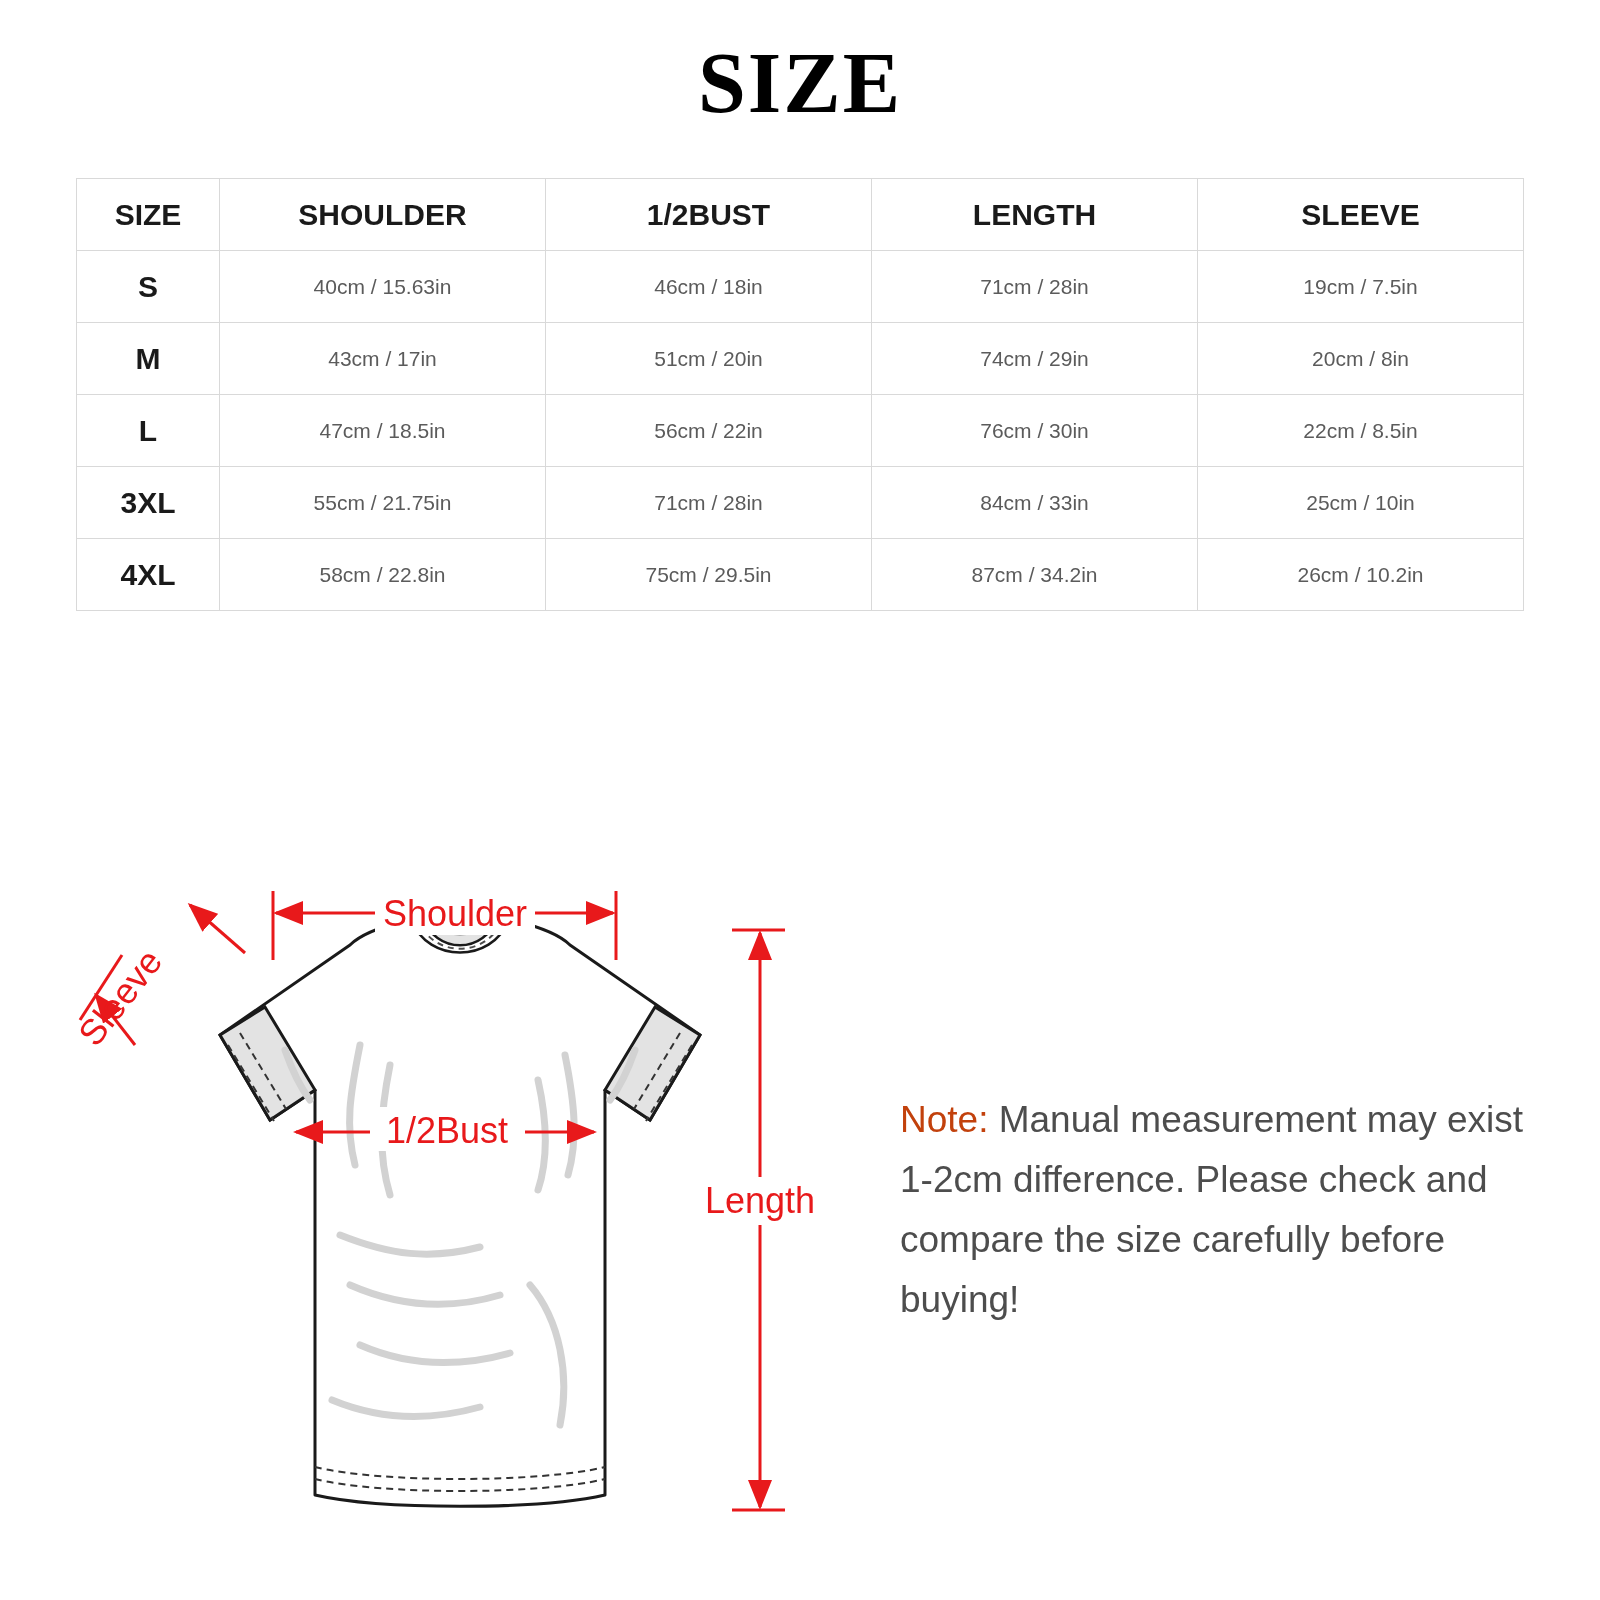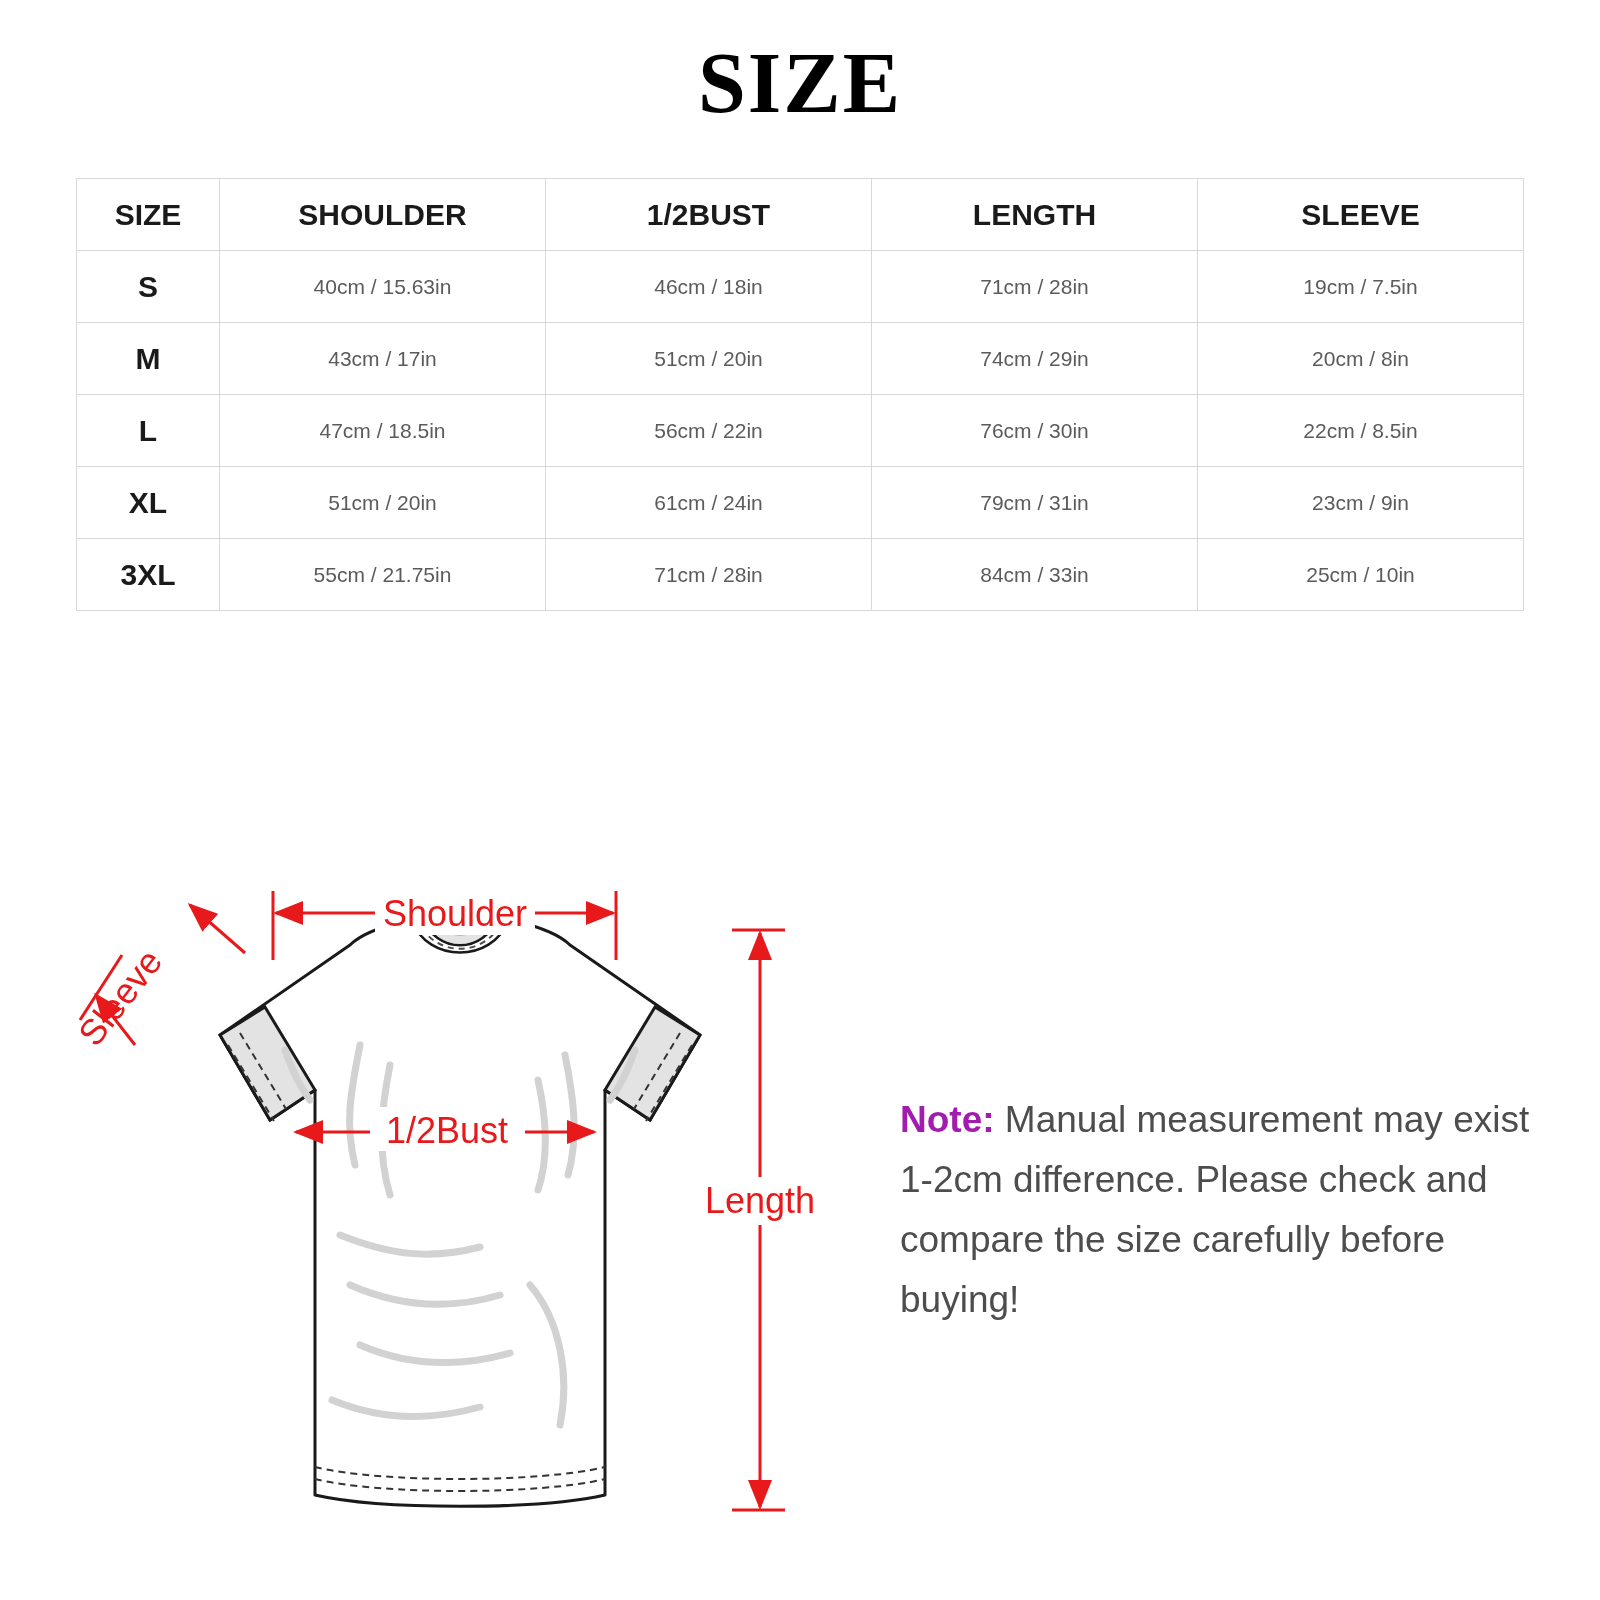--- a/index.html
+++ b/index.html
@@ -78,22 +78,22 @@
     position: absolute;
     left: 900px;
     top: 1090px;
     width: 640px;
     font-size: 37px;
     line-height: 1.62;
     color: #4d4d4d;
     font-family: "Liberation Sans", sans-serif;
   }
   .note b {
-    color: #a21caf;
-    font-weight: 700;
+    color: #c2410c;
+    font-weight: 400;
   }
 </style>
 </head>
 <body>
 
 <div class="title">SIZE</div>
 
 <table class="size-table">
   <colgroup>
     <col class="col-size">
@@ -127,32 +127,32 @@
       <td class="val-cell">20cm / 8in</td>
     </tr>
     <tr>
       <td class="size-cell">L</td>
       <td class="val-cell">47cm / 18.5in</td>
       <td class="val-cell">56cm / 22in</td>
       <td class="val-cell">76cm / 30in</td>
       <td class="val-cell">22cm / 8.5in</td>
     </tr>
     <tr>
-      <td class="size-cell">XL</td>
-      <td class="val-cell">51cm / 20in</td>
-      <td class="val-cell">61cm / 24in</td>
-      <td class="val-cell">79cm / 31in</td>
-      <td class="val-cell">23cm / 9in</td>
-    </tr>
-    <tr>
       <td class="size-cell">3XL</td>
       <td class="val-cell">55cm / 21.75in</td>
       <td class="val-cell">71cm / 28in</td>
       <td class="val-cell">84cm / 33in</td>
       <td class="val-cell">25cm / 10in</td>
+    </tr>
+    <tr>
+      <td class="size-cell">4XL</td>
+      <td class="val-cell">58cm / 22.8in</td>
+      <td class="val-cell">75cm / 29.5in</td>
+      <td class="val-cell">87cm / 34.2in</td>
+      <td class="val-cell">26cm / 10.2in</td>
     </tr>
   </tbody>
 </table>
 
 <div class="diagram">
   <svg width="800" height="700" viewBox="0 0 800 700" xmlns="http://www.w3.org/2000/svg">
     <defs>
       <marker id="arrowRed" markerWidth="10" markerHeight="8" refX="9" refY="4" orient="auto">
         <path d="M0,0 L10,4 L0,8 Z" fill="#e8191b"></path>
       </marker>

